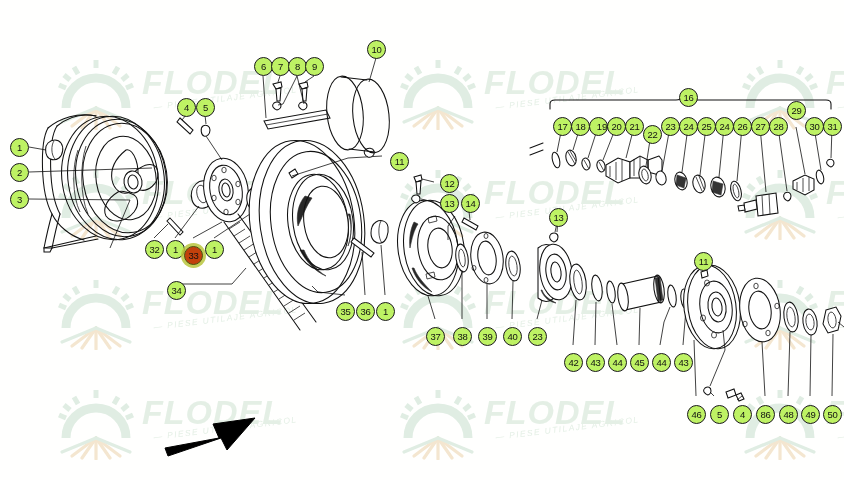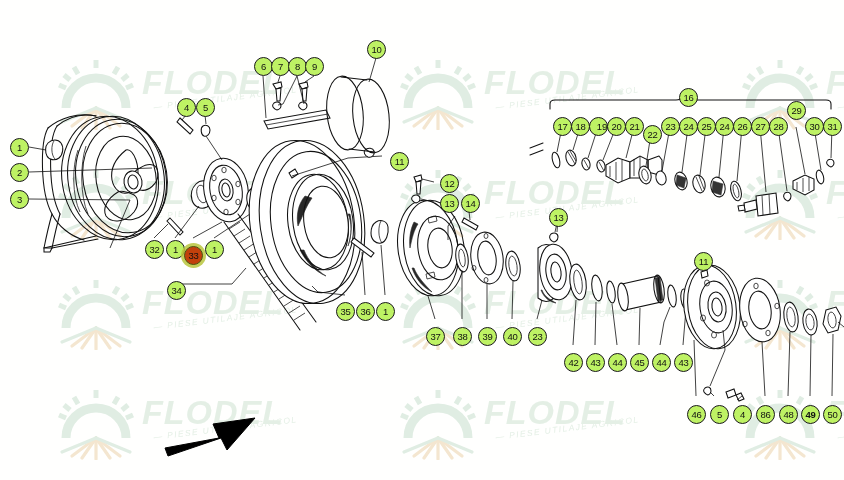--- a/index.html
+++ b/index.html
@@ -825,17 +825,17 @@
       <div class="callout" style="left: 608px; top: 353px;">44</div>
       <div class="callout" style="left: 630px; top: 353px;">45</div>
       <div class="callout" style="left: 652px; top: 353px;">44</div>
       <div class="callout" style="left: 674px; top: 353px;">43</div>
       <div class="callout" style="left: 694px; top: 252px;">11</div>
       <div class="callout" style="left: 687px; top: 405px;">46</div>
       <div class="callout" style="left: 710px; top: 405px;">5</div>
       <div class="callout" style="left: 733px; top: 405px;">4</div>
       <div class="callout" style="left: 756px; top: 405px;">86</div>
       <div class="callout" style="left: 779px; top: 405px;">48</div>
-      <div class="callout" style="left: 801px; top: 405px; font-weight: bold;">49</div>
+      <div class="callout" style="left: 801px; top: 405px;">49</div>
       <div class="callout" style="left: 823px; top: 405px;">50</div>
     </div>
 
 </div>
 
 </body></html>

